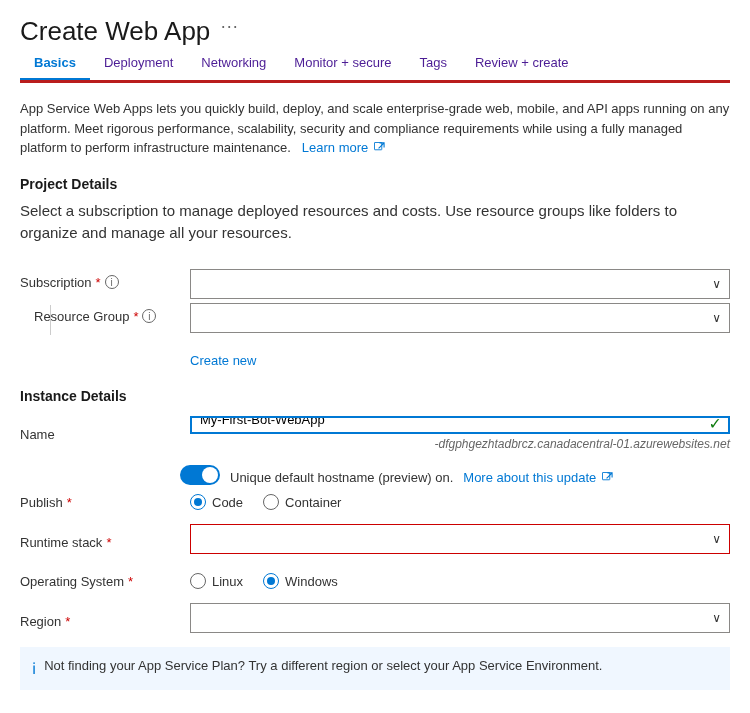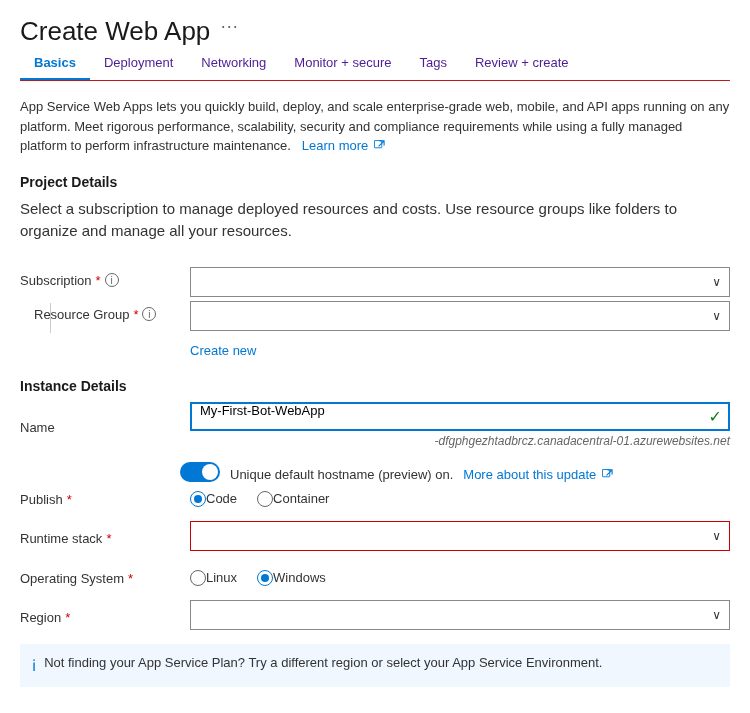--- a/index.html
+++ b/index.html
@@ -26,21 +26,21 @@
     }
     .header-ellipsis {
       font-size: 18px;
       color: #666;
       cursor: pointer;
     }
 
     
     .tabs {
       display: flex;
-      border-bottom: 1px solid #b91c1c;
+      border-bottom: 3px solid #b91c1c;
       margin-bottom: 16px;
       gap: 0;
     }
     .tab {
       padding: 8px 14px;
       font-size: 13px;
       color: #4c1d95;
       cursor: pointer;
       border-bottom: 2px solid transparent;
       white-space: nowrap;
@@ -141,21 +141,21 @@
       color: #333;
       font-size: 12px;
     }
 
     
     .name-input-wrap {
       position: relative;
     }
     .name-input {
       width: 100%;
-      height: 29px;
+      height: 18px;
       border: 2px solid #0078d4;
       padding: 0 30px 12px 8px;
       font-size: 13px;
       outline: none;
     }
     .name-check {
       position: absolute;
       right: 8px;
       top: 50%;
       transform: translateY(-50%);
@@ -213,21 +213,21 @@
     
     .radio-group {
       display: flex;
       align-items: center;
       gap: 20px;
       padding-top: 5px;
     }
     .radio-option {
       display: flex;
       align-items: center;
-      gap: 0;
+      gap: 6px;
       cursor: pointer;
     }
     .radio-circle {
       width: 16px;
       height: 16px;
       border: 1.5px solid #0078d4;
       border-radius: 50%;
       display: flex;
       align-items: center;
       justify-content: center;
@@ -263,21 +263,21 @@
       margin-bottom: 6px;
       gap: 10px;
     }
 
     
     .create-new-link {
       color: #0078d4;
       text-decoration: none;
       font-size: 13px;
       display: inline-block;
-      margin-top: 12px;
+      margin-top: 20px;
     }
 
     
     .info-box {
       display: flex;
       align-items: flex-start;
       gap: 8px;
       background: #f0f7ff;
       border: none;
       padding: 10px 12px;

